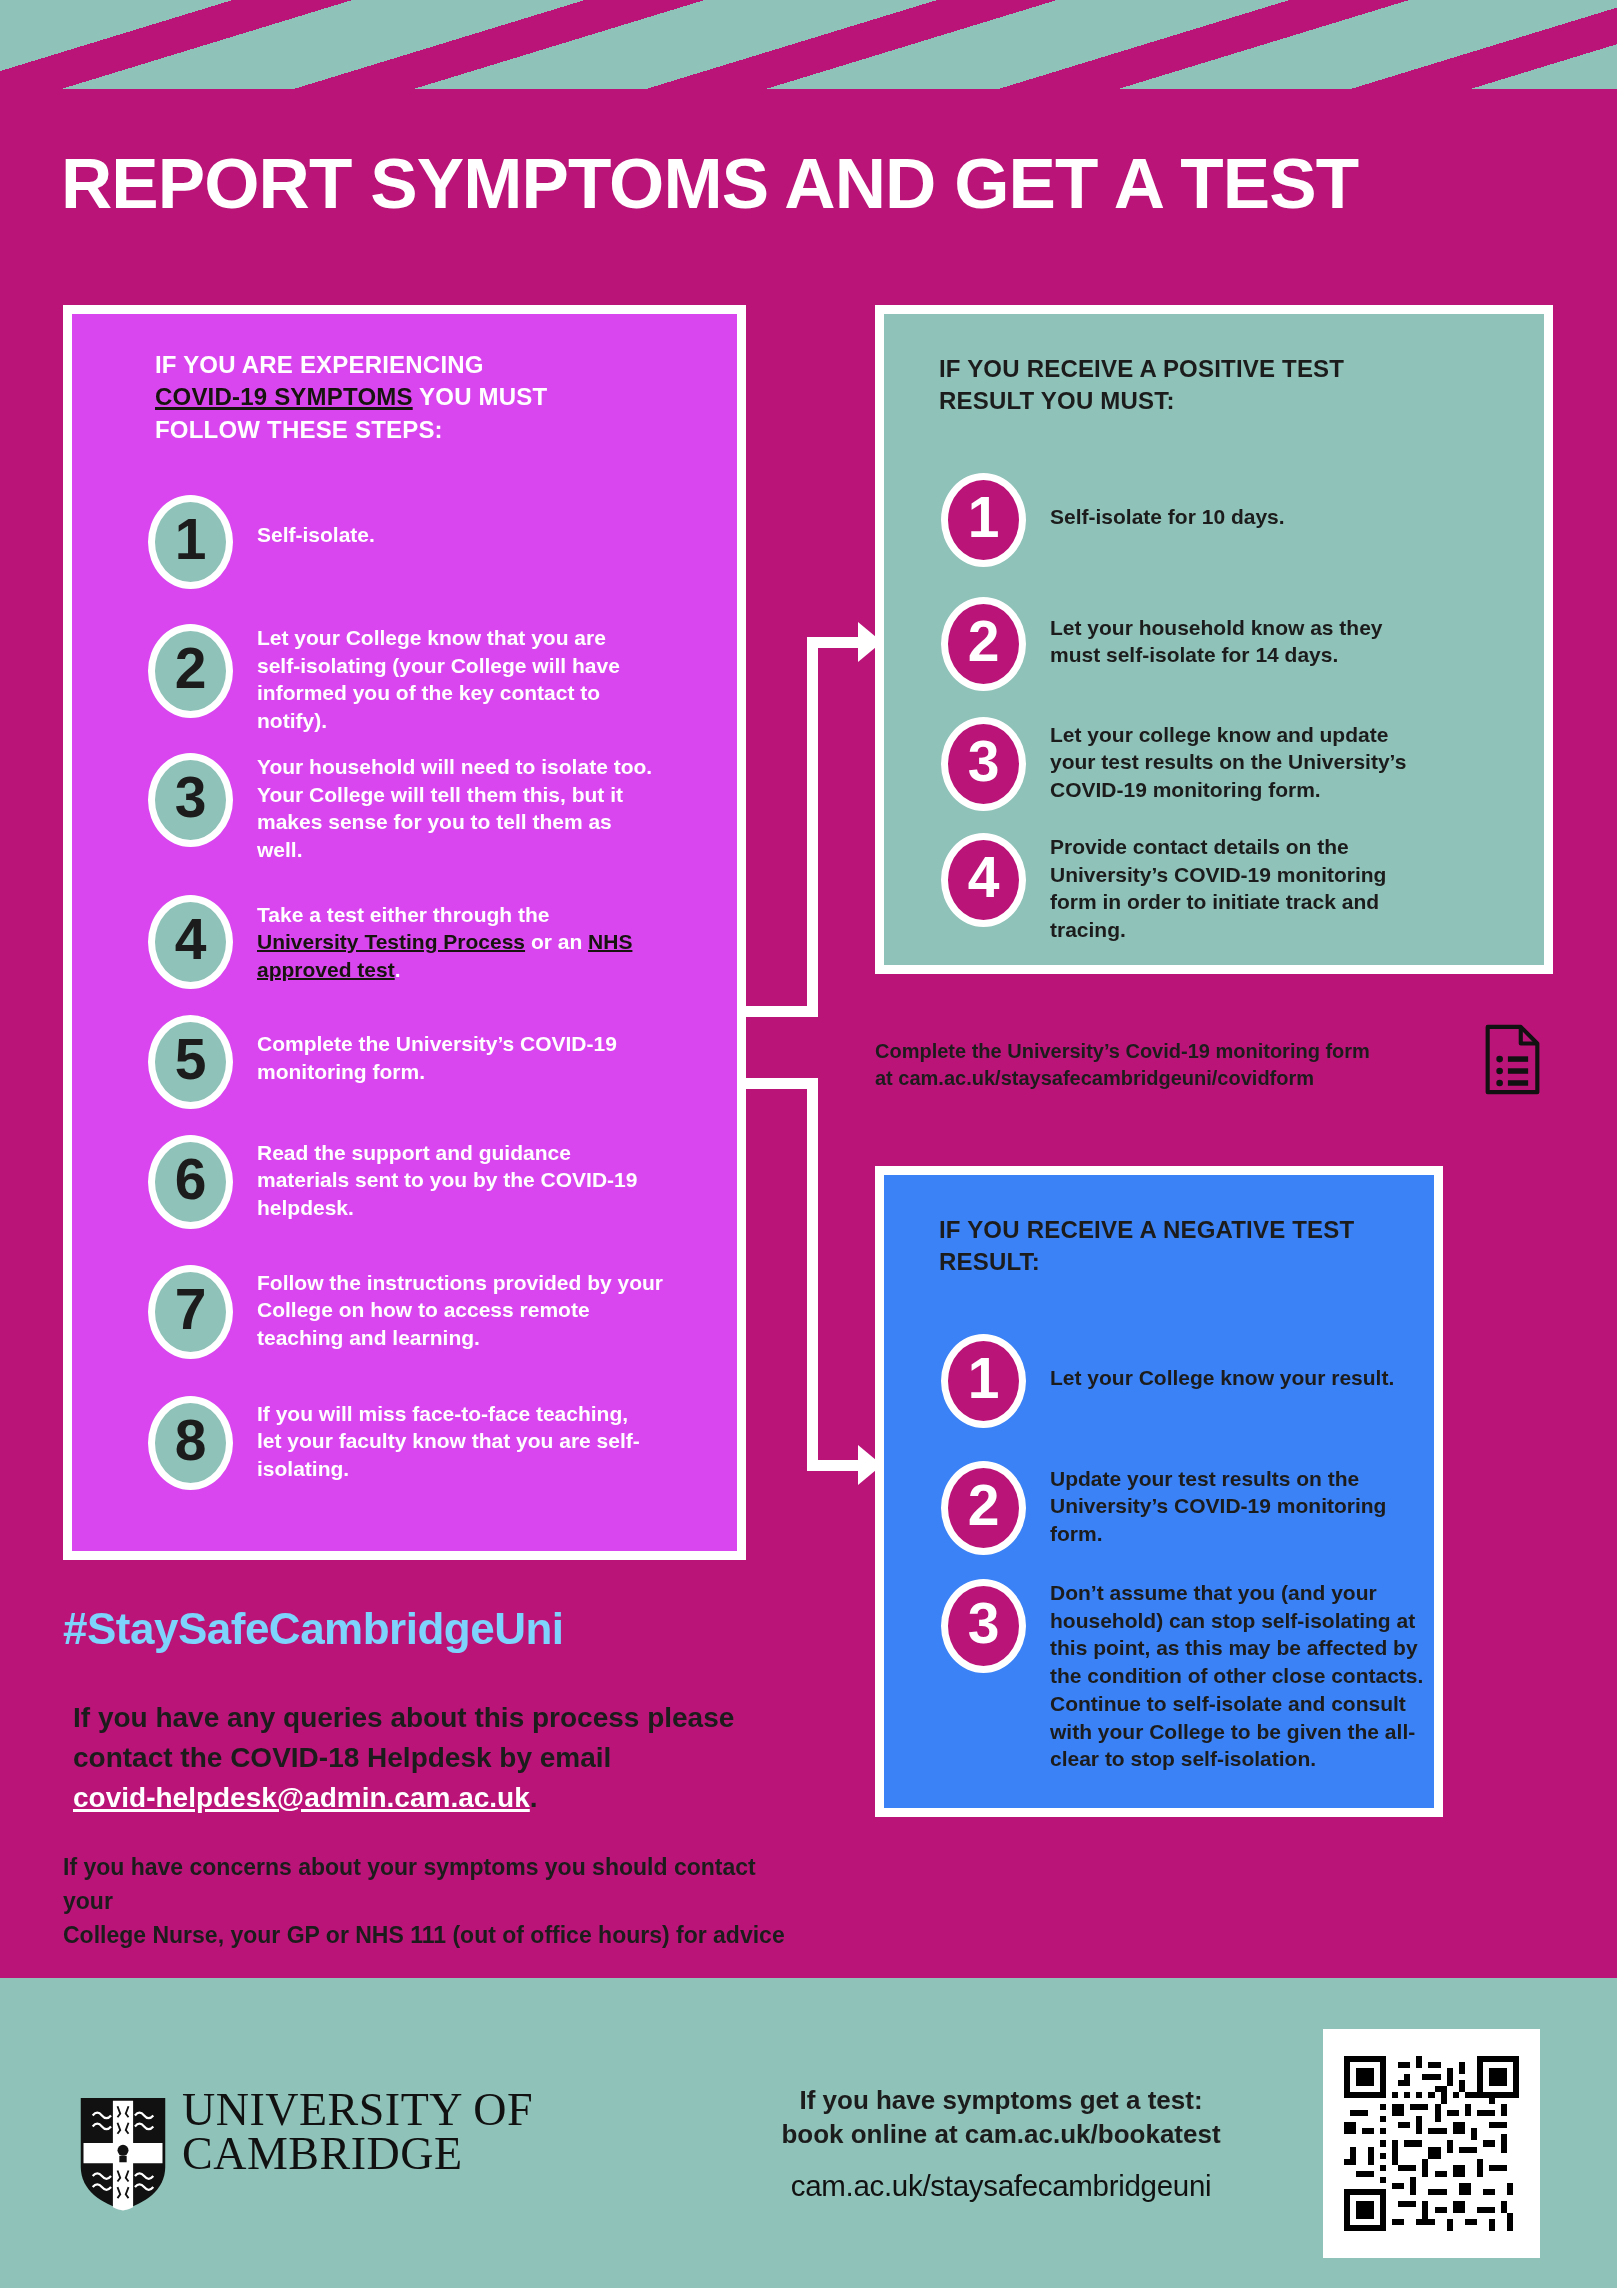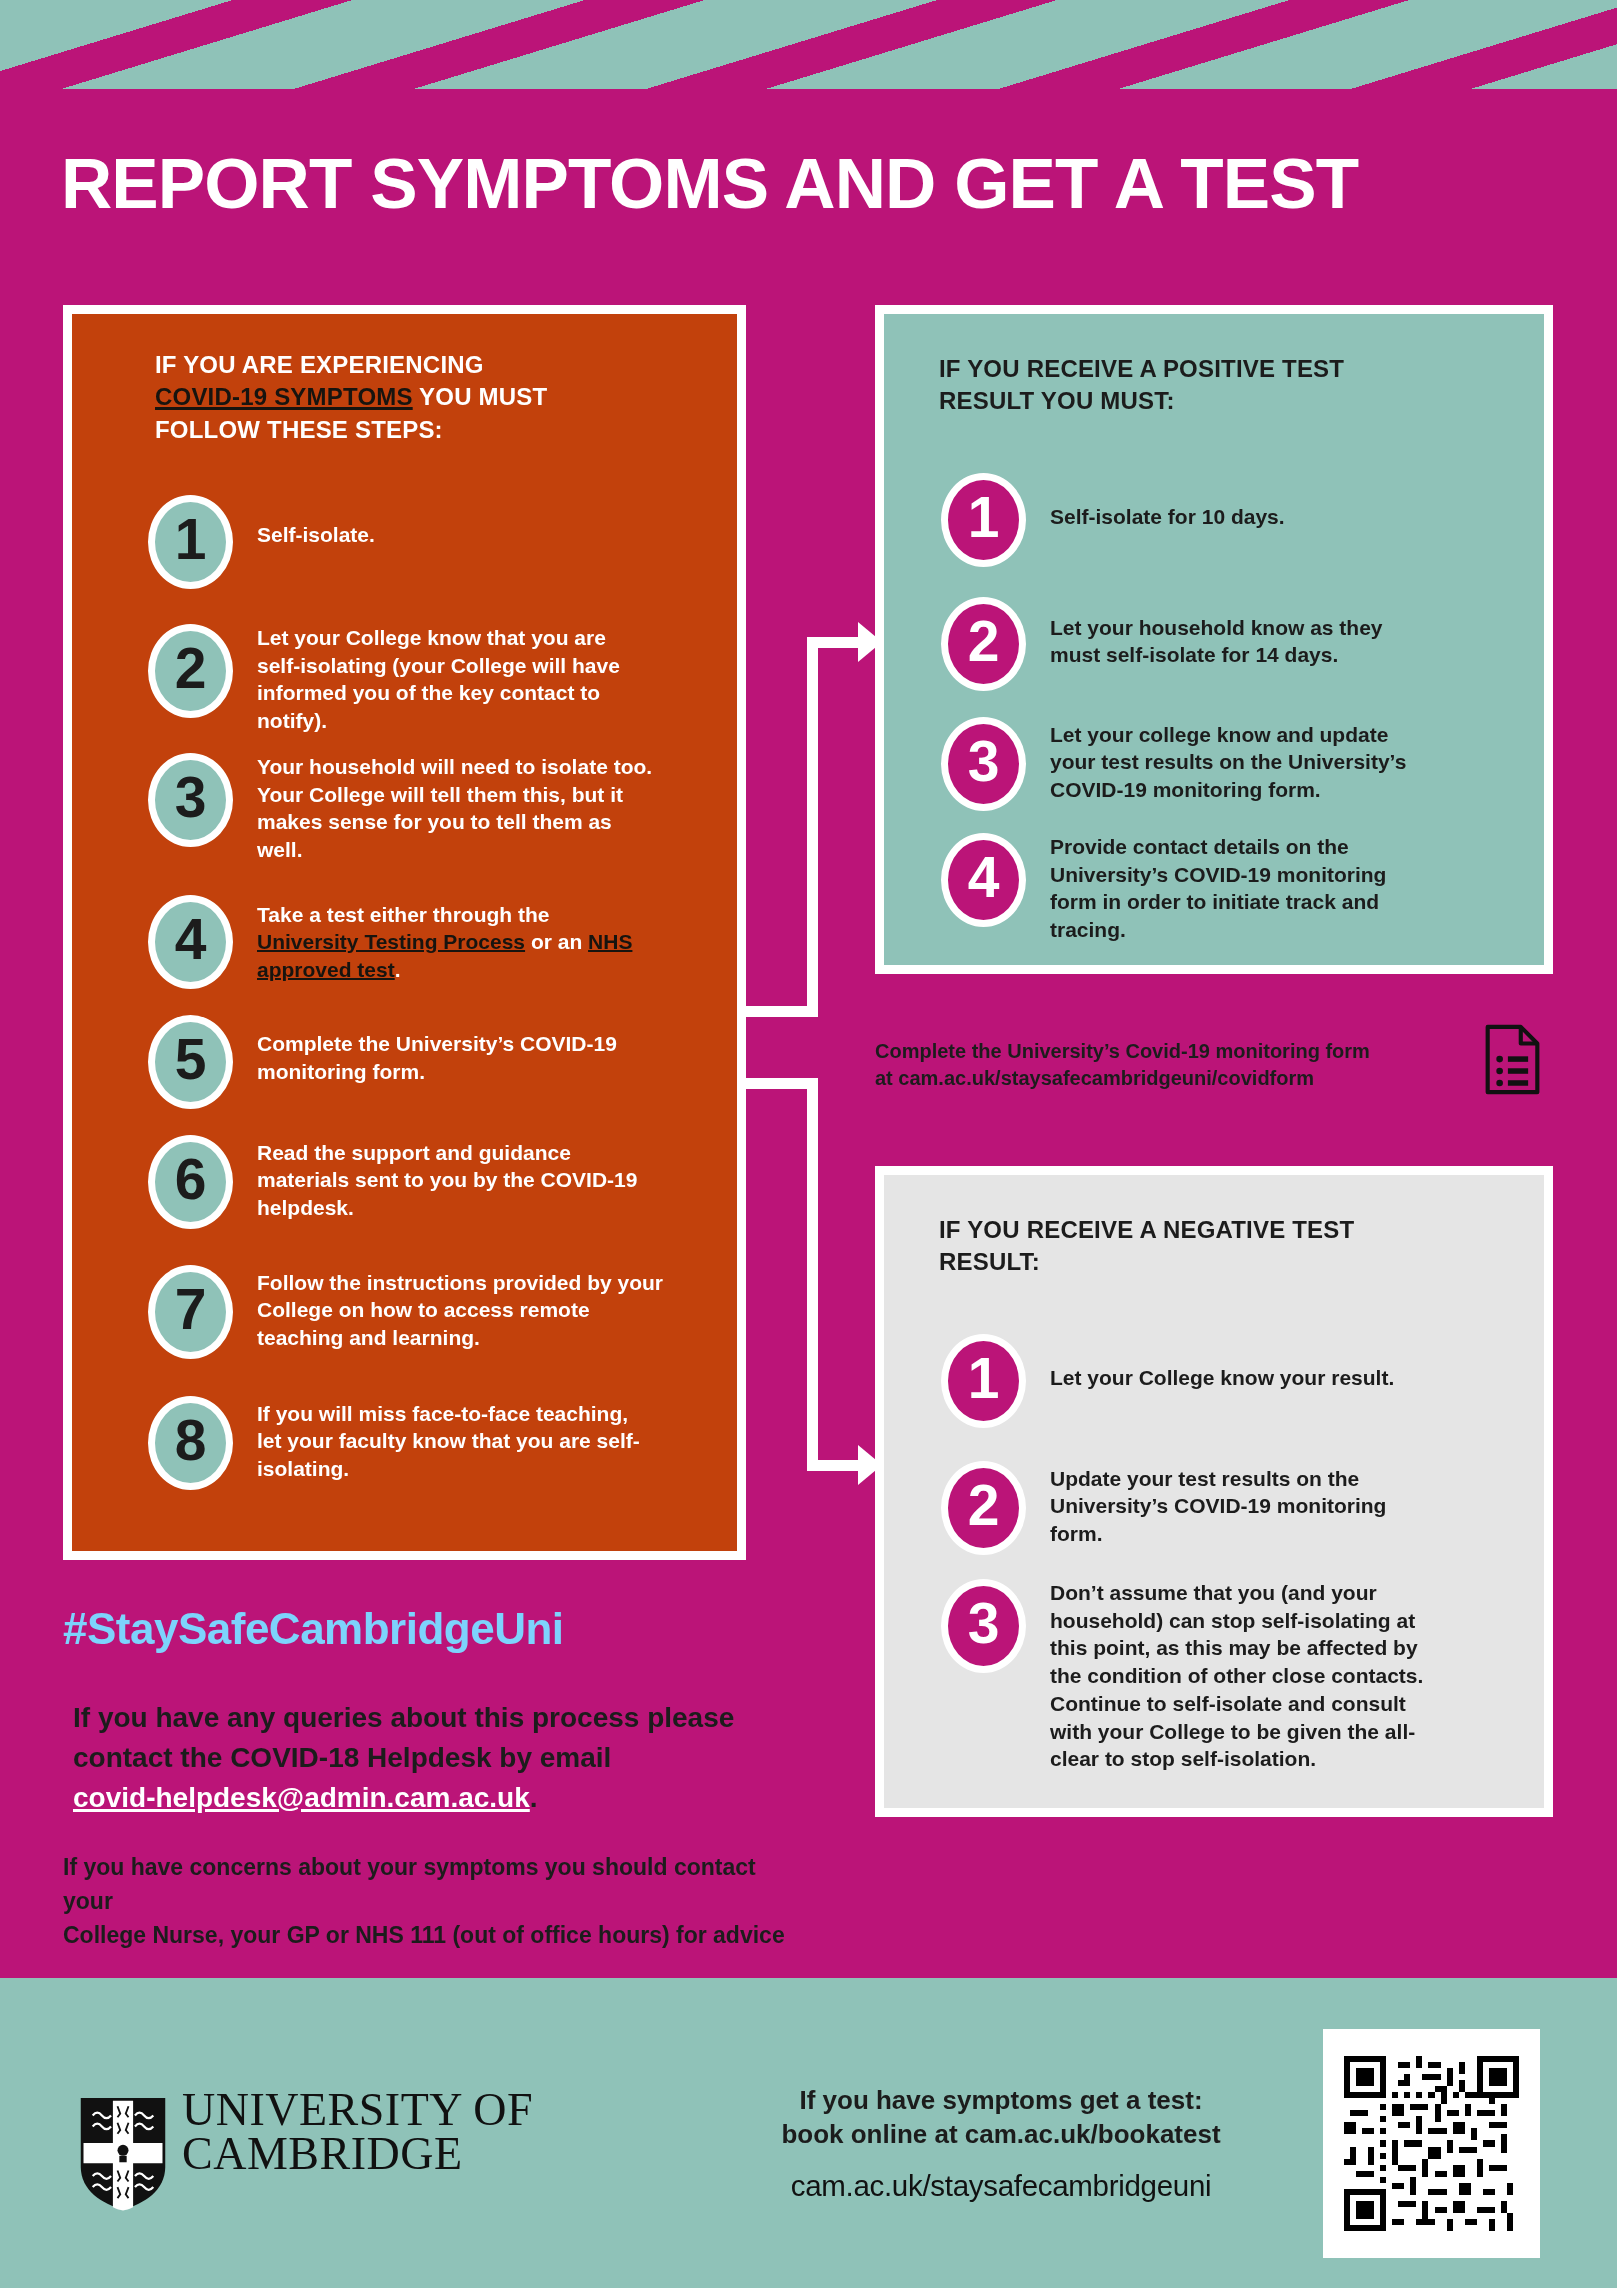--- a/index.html
+++ b/index.html
@@ -32,29 +32,29 @@
     font-size:71px;font-weight:bold;letter-spacing:-0.9px;
     line-height:1;
     font-stretch:condensed;
     white-space:nowrap;
   }
 
   
   .panel{position:absolute;box-sizing:border-box;}
   .panel-left{
     left:63px;top:305px;width:683px;height:1255px;
-    border:9.2px solid #ffffff;background:#c2410c;
+    border:9.2px solid #ffffff;background:#d946ef;
   }
   .panel-pos{
     left:875px;top:305px;width:678px;height:669px;
     border:9.2px solid #ffffff;background:#8fc2b8;
   }
   .panel-neg{
-    left:875px;top:1166px;width:678px;height:651px;
-    border:9.2px solid #ffffff;background:#e5e5e5;
+    left:875px;top:1166px;width:568px;height:651px;
+    border:9.2px solid #ffffff;background:#3b82f6;
   }
 
   .panel-head{
     font-size:24px;font-weight:bold;line-height:1.35;letter-spacing:0.2px;
   }
   .panel-left .panel-head{color:#ffffff;margin:35px 0 0 83px;width:517px;}
   .panel-pos .panel-head,.panel-neg .panel-head{color:#1c1c1c;margin:39px 0 0 55px;width:526px;}
   .panel-head .u-dark{color:#17140f;text-decoration:underline;text-decoration-thickness:2.8px;}
 
   .bubble{

